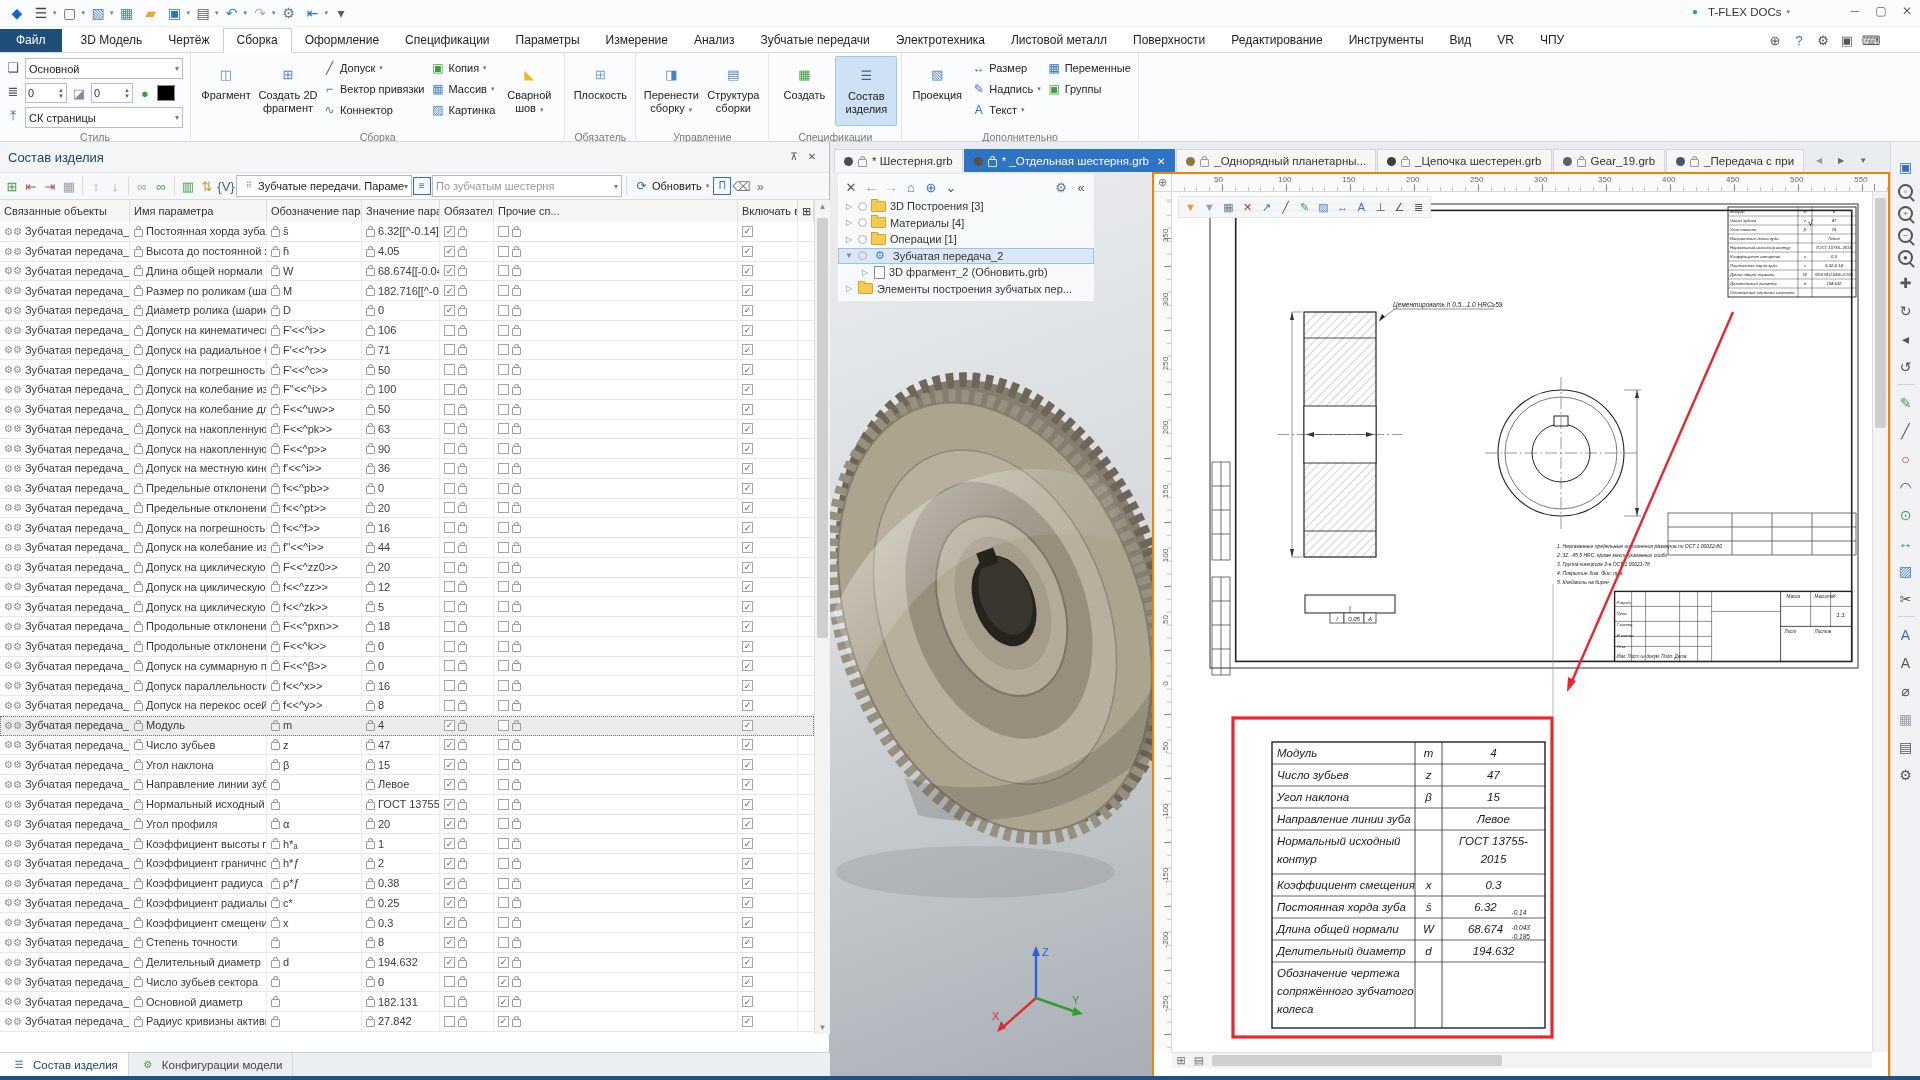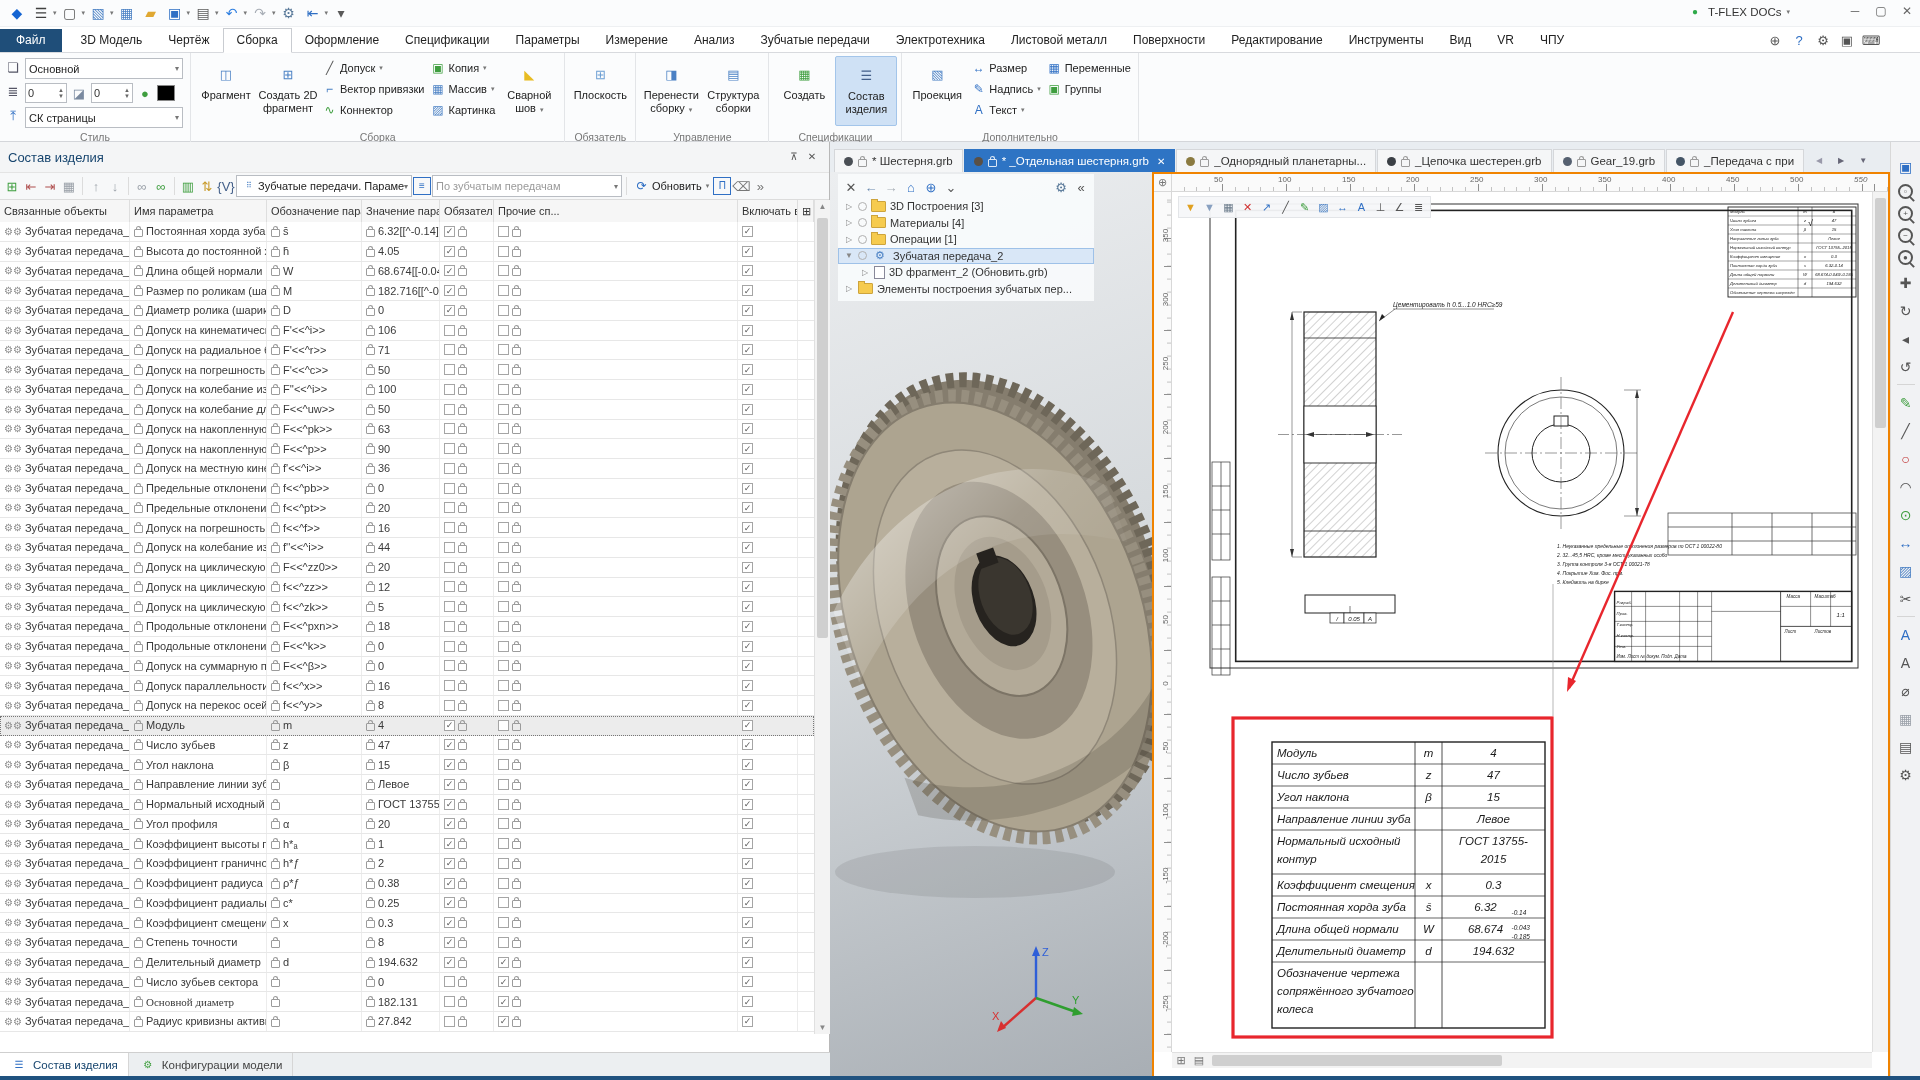--- a/index.html
+++ b/index.html
@@ -403,21 +403,21 @@
         <span class="ic" style="color: rgb(63, 158, 63);">▥</span>
         <span class="ic" style="color: rgb(200, 154, 42);">⇅</span>
         <span class="ic" style="color: rgb(68, 96, 138);">{V}</span>
         <div class="combo" style="width: 168px;">
           <span class="ic" style="color: rgb(74, 128, 196); font-size: 8px;">⠿</span>
           <span class="cv">Зубчатые передачи. Параметры</span>
           <span class="ca">▾</span>
         </div>
         <span class="ic" style="border: 1px solid rgb(47, 111, 196); color: rgb(47, 111, 196); width: 16px; height: 16px; font-size: 10px;">≡</span>
         <div class="combo" style="width: 182px; color: rgb(154, 154, 154);">
-          <span class="cv">По зубчатым передачам</span>
+          <span class="cv">По зубчатым шестерня</span>
           <span class="ca">▾</span>
         </div>
         <span class="vsep"></span>
         <div class="smallbtn">
           <span class="ic" style="color: rgb(47, 111, 196);">⟳</span>
           <span>Обновить</span>
           <span class="arr">▾</span>
         </div>
         <span class="ic" style="border: 1px solid rgb(47, 111, 196); color: rgb(47, 111, 196); font-size: 10px; width: 16px; height: 16px;">П</span>
         <span class="ic" style="color: rgb(119, 119, 119);">⌫</span>
@@ -1602,21 +1602,21 @@
           <div class="pc" style="width: 60px;">
             <span class="cb on"></span>
           </div>
           <div class="pc" style="width: 16px; border-right: none;"></div>
         </div>
         <div class="prow">
           <div class="pc" style="width: 130px;">
             <span class="gear">⚙⚙</span>
             <span>Зубчатая передача_2</span>
           </div>
-          <div class="pc" style="width: 137px; font-family: Liberation Serif, serif;">
+          <div class="pc" style="width: 137px;">
             <span class="lock"></span>
             <span>Основной диаметр</span>
           </div>
           <div class="pc" style="width: 95px;">
             <span class="lock"></span>
             <span></span>
           </div>
           <div class="pc" style="width: 78px;">
             <span class="lock"></span>
             <span>182.131</span>

